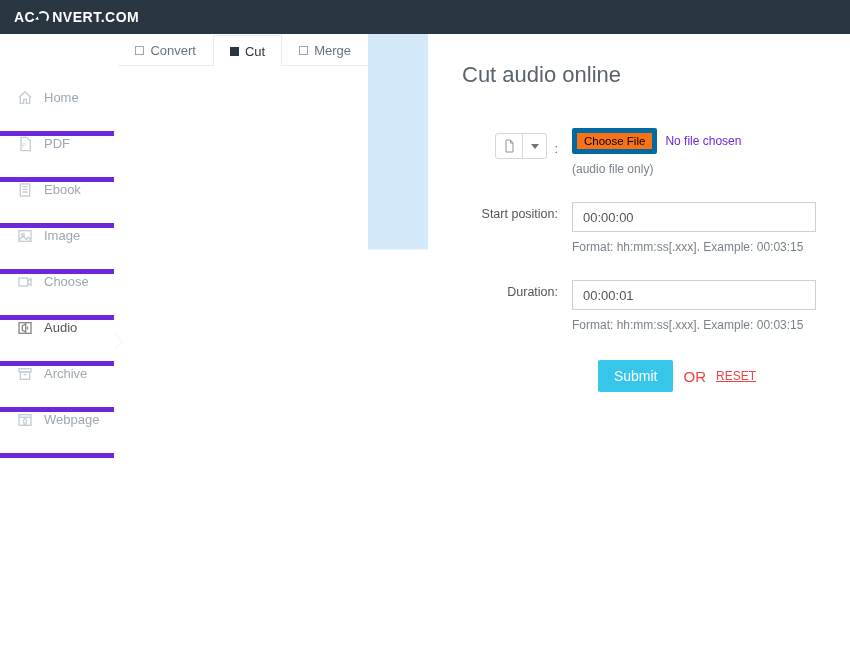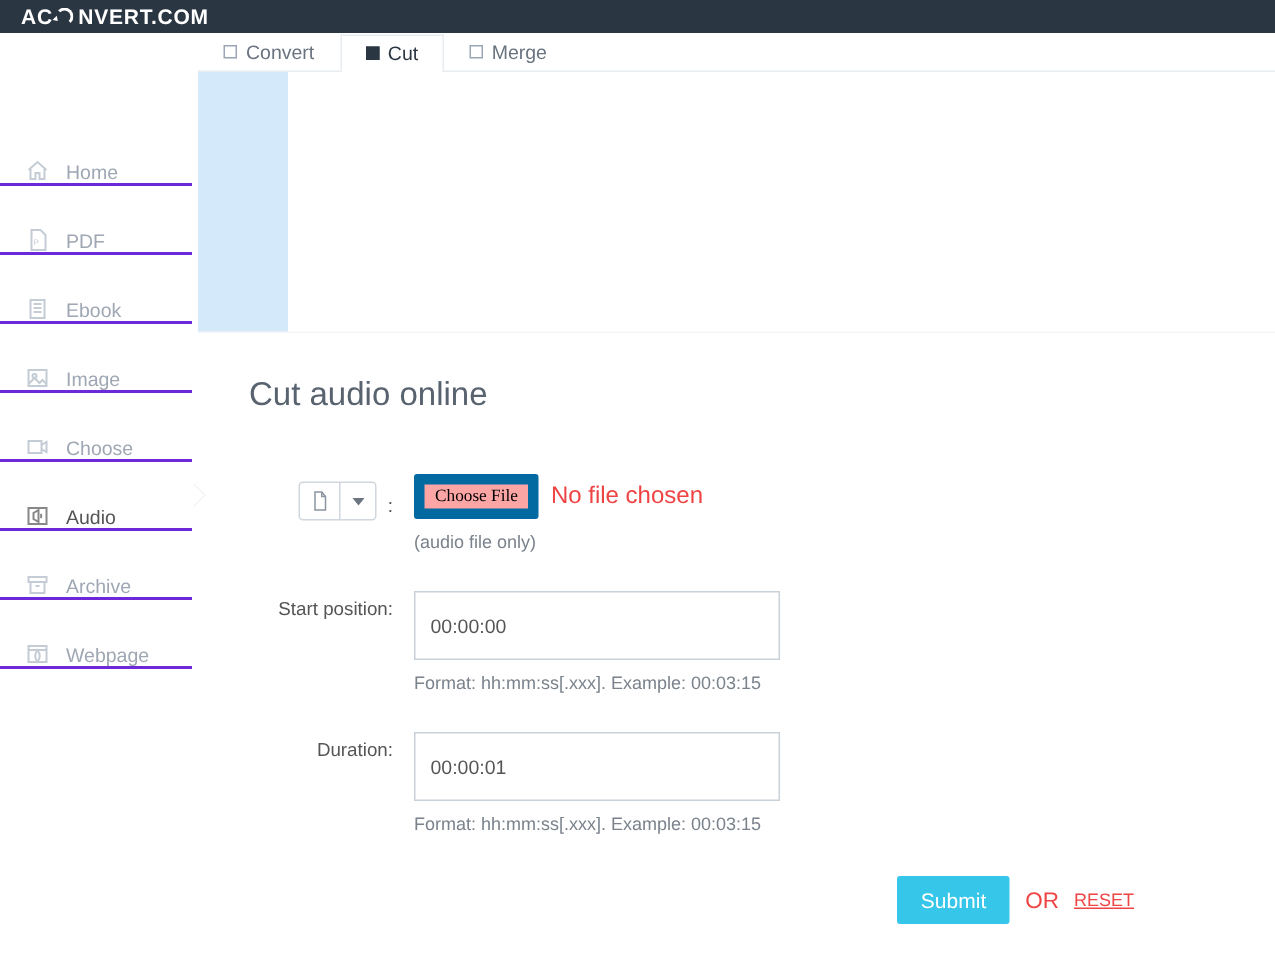--- a/index.html
+++ b/index.html
@@ -1,40 +1,40 @@
 <!DOCTYPE html>
 <html><head>
   <meta charset="utf-8">
   <style>
     * { box-sizing: border-box; margin: 0; padding: 0; }
     body { font-family: -apple-system, "Segoe UI", Helvetica, Arial, sans-serif; font-size: 13px; color: #555; background: #fff; width: 850px; height: 646px; overflow: hidden; }
 
     
-    .header { height: 22px; background: #2b3643; display: flex; align-items: center; padding: 0 14px; }
+    .header { height: 34px; background: #2b3643; display: flex; align-items: center; padding: 0 14px; }
     .logo { color: #fff; font-weight: 700; font-size: 14px; letter-spacing: 0.5px; display: flex; align-items: center; }
     .logo .letters-a { }
     .logo .letters-rest { margin-left: 1px; }
     .logo .refresh-icon { display: inline-block; width: 14px; height: 14px; margin: 0 1px; position: relative; }
     .logo .refresh-icon::before { content: ""; position: absolute; inset: 1px; border: 2px solid #fff; border-radius: 50%; border-left-color: transparent; border-bottom-color: transparent; transform: rotate(0deg); }
     .logo .refresh-icon::after { content: ""; position: absolute; width: 0; height: 0; border-left: 3px solid #fff; border-top: 2px solid transparent; border-bottom: 2px solid transparent; left: 0px; bottom: 3px; transform: rotate(45deg); }
 
     .layout { display: flex; height: calc(646px - 34px); }
 
     
     .sidebar { width: 128px; background: #fff; border-right: none; }
     .side-spacer { height: 56px; }
-    .side-item { display: flex; align-items: flex-end; height: 46px; padding: 0 14px; color: #9ea7b3; border-bottom: 2px solid #6d28d9; cursor: pointer; position: relative; }
+    .side-item { display: flex; align-items: flex-start; height: 46px; padding: 0 14px; color: #9ea7b3; border-bottom: 5px solid #6d28d9; cursor: pointer; position: relative; }
     .side-item .icn { width: 22px; display: flex; align-items: center; justify-content: center; margin-right: 8px; color: #c4ccd6; }
     .side-item .lbl { font-size: 13px; }
     .side-item.active { color: #555; }
     .side-item.active .icn { color: #888; }
     .side-item.active::after { content: ""; position: absolute; right: -8px; top: 50%; margin-top: -8px; width: 0; height: 0; border-left: 8px solid #fff; border-top: 8px solid transparent; border-bottom: 8px solid transparent; filter: drop-shadow(1px 0 0 #eef1f5); }
 
     
-    .main { flex: 1; display: flex; flex-direction: column; padding-left: 4px; }
+    .main { flex: 1; display: flex; flex-direction: row; padding-left: 4px; }
 
     
     .tabrow { height: 32px; display: flex; border-bottom: 1px solid #e7ecf1; }
     .tab { display: flex; align-items: center; padding: 0 16px; border: 1px solid transparent; border-bottom: none; color: #697380; font-size: 13px; cursor: pointer; }
     .tab .sq { width: 9px; height: 9px; border: 1px solid #9aa5b5; margin-right: 6px; }
     .tab.active { border-color: #e7ecf1; background: #fff; color: #2b3643; position: relative; top: 1px; }
     .tab.active .sq { background: #2b3643; border-color: #2b3643; }
 
     
     .ad { height: 216px; display: flex; border-bottom: 1px solid #f2f4f7; }
@@ -49,25 +49,25 @@
     .form-label { width: 110px; font-size: 12.5px; color: #555; text-align: right; padding-right: 14px; padding-top: 5px; }
     .form-ctrl { flex: 1; max-width: 420px; }
 
     .file-box { display: inline-flex; align-items: center; border: 1px solid #d0d7de; height: 26px; border-radius: 3px; overflow: hidden; }
     .file-box .file-icon { width: 26px; display: flex; align-items: center; justify-content: center; color: #8a94a0; }
     .file-box .dd { width: 24px; border-left: 1px solid #d0d7de; display: flex; align-items: center; justify-content: center; height: 100%; color: #8a94a0; cursor: pointer; }
     .file-box .dd .tri { width: 0; height: 0; border-left: 4px solid transparent; border-right: 4px solid transparent; border-top: 5px solid #6b7480; }
     .file-colon { margin-left: 4px; color: #555; }
 
     .choose-row { display: flex; align-items: center; gap: 8px; }
-    .choose-btn { font-family: Liberation Serif, serif; font-size: 11.5px; background: #fca5a5; border: 7px solid #0369a1; padding: 2px 7px; border-radius: 2px; cursor: pointer; color: #000; }
-    .no-file { font-size: 16px; color: #ef4444; }
+    .choose-btn { font-family: Liberation Sans, sans-serif; font-size: 11.5px; background: #f97316; border: 5px solid #0369a1; padding: 2px 7px; border-radius: 2px; cursor: pointer; color: #000; }
+    .no-file { font-size: 12px; color: #6d28d9; }
     .hint { font-size: 12px; color: #7a828c; margin-top: 8px; }
 
-    .text-input { width: 244px; height: 46px; border: 1px solid #c9d1d9; padding: 0 10px; font-size: 13px; color: #555; outline: none; }
+    .text-input { width: 244px; height: 30px; border: 1px solid #c9d1d9; padding: 0 10px; font-size: 13px; color: #555; outline: none; }
     .fmt { font-size: 12px; color: #7a828c; margin-top: 8px; }
 
     
     .actions { display: flex; align-items: center; justify-content: flex-end; padding: 12px 60px 0 0; margin-top: 16px; border-top: 0; }
     .submit-btn { background: #36c6ea; color: #fff; border: none; height: 32px; padding: 0 16px; font-size: 14px; cursor: pointer; border-radius: 2px; margin-left: 16px; }
     .or { margin: 0 10px; font-size: 15px; color: #ef4444; }
     .reset { font-size: 12px; color: #ef4444; text-decoration: underline; cursor: pointer; }
 
     
     svg { display: block; }

